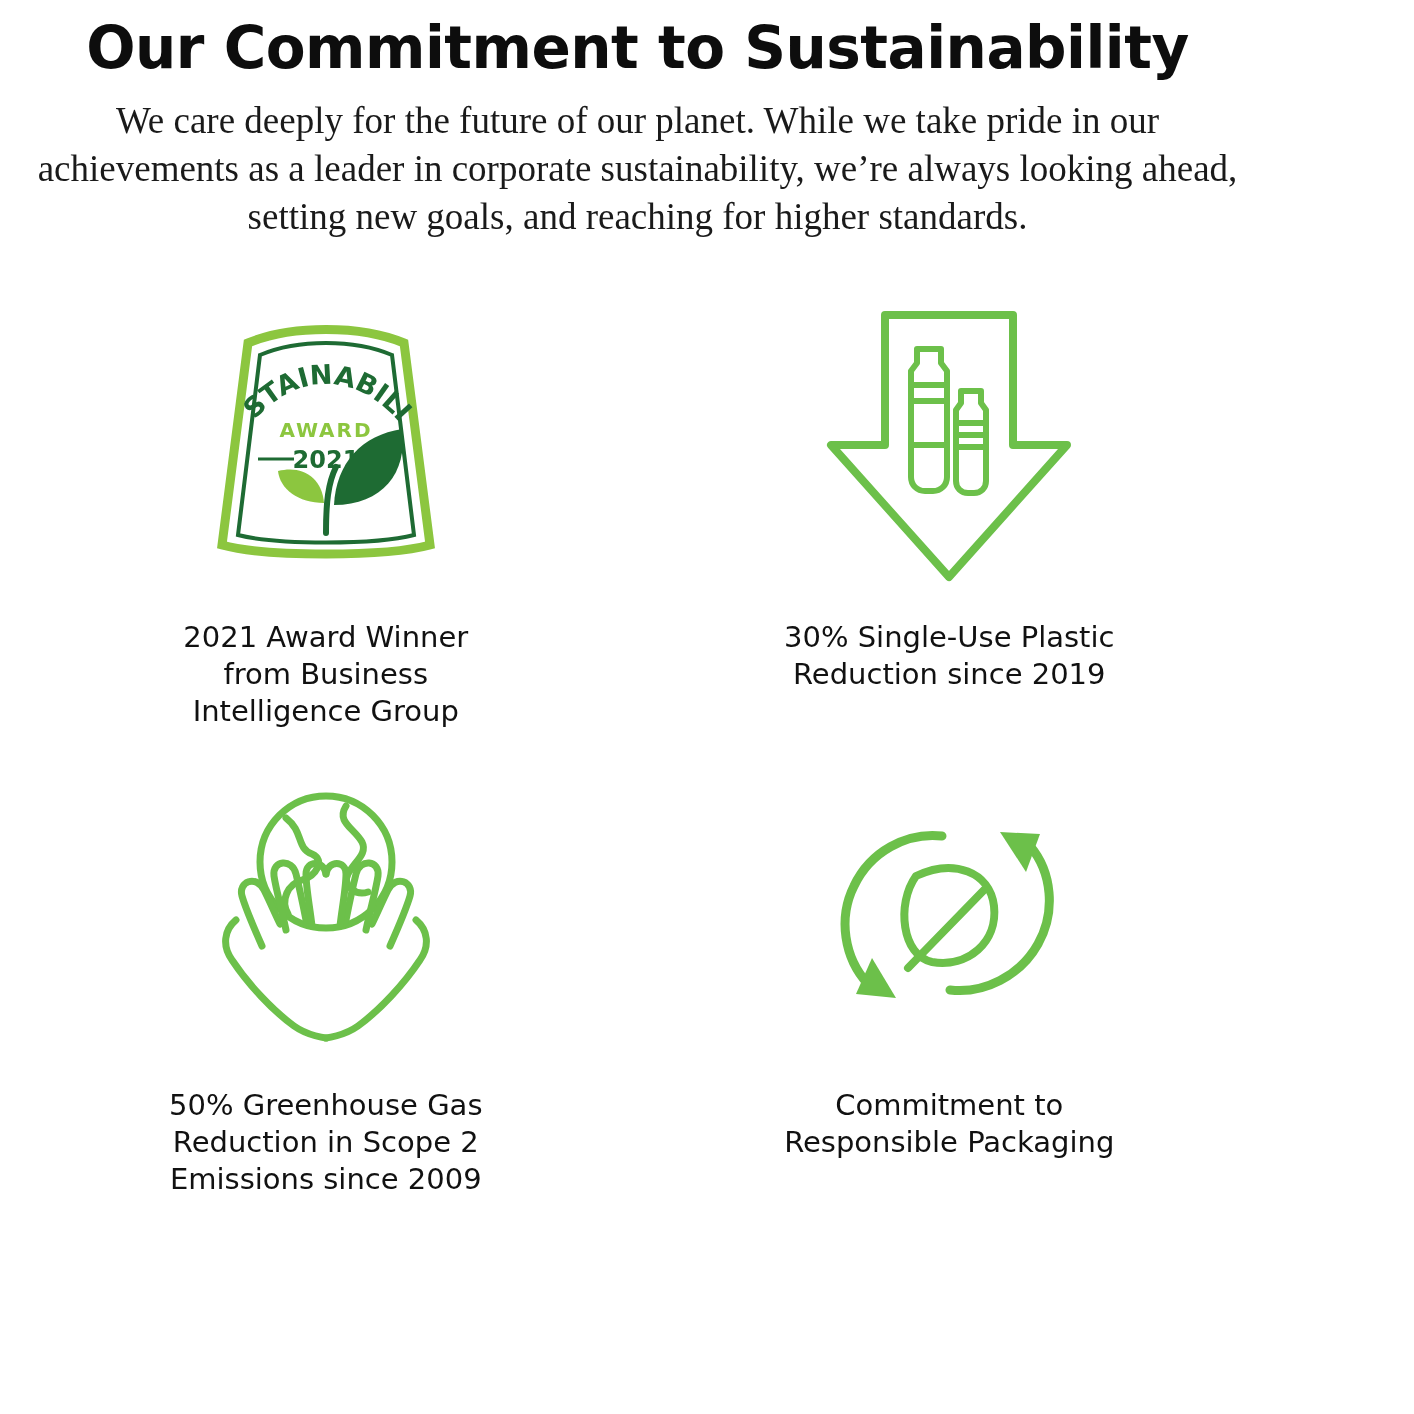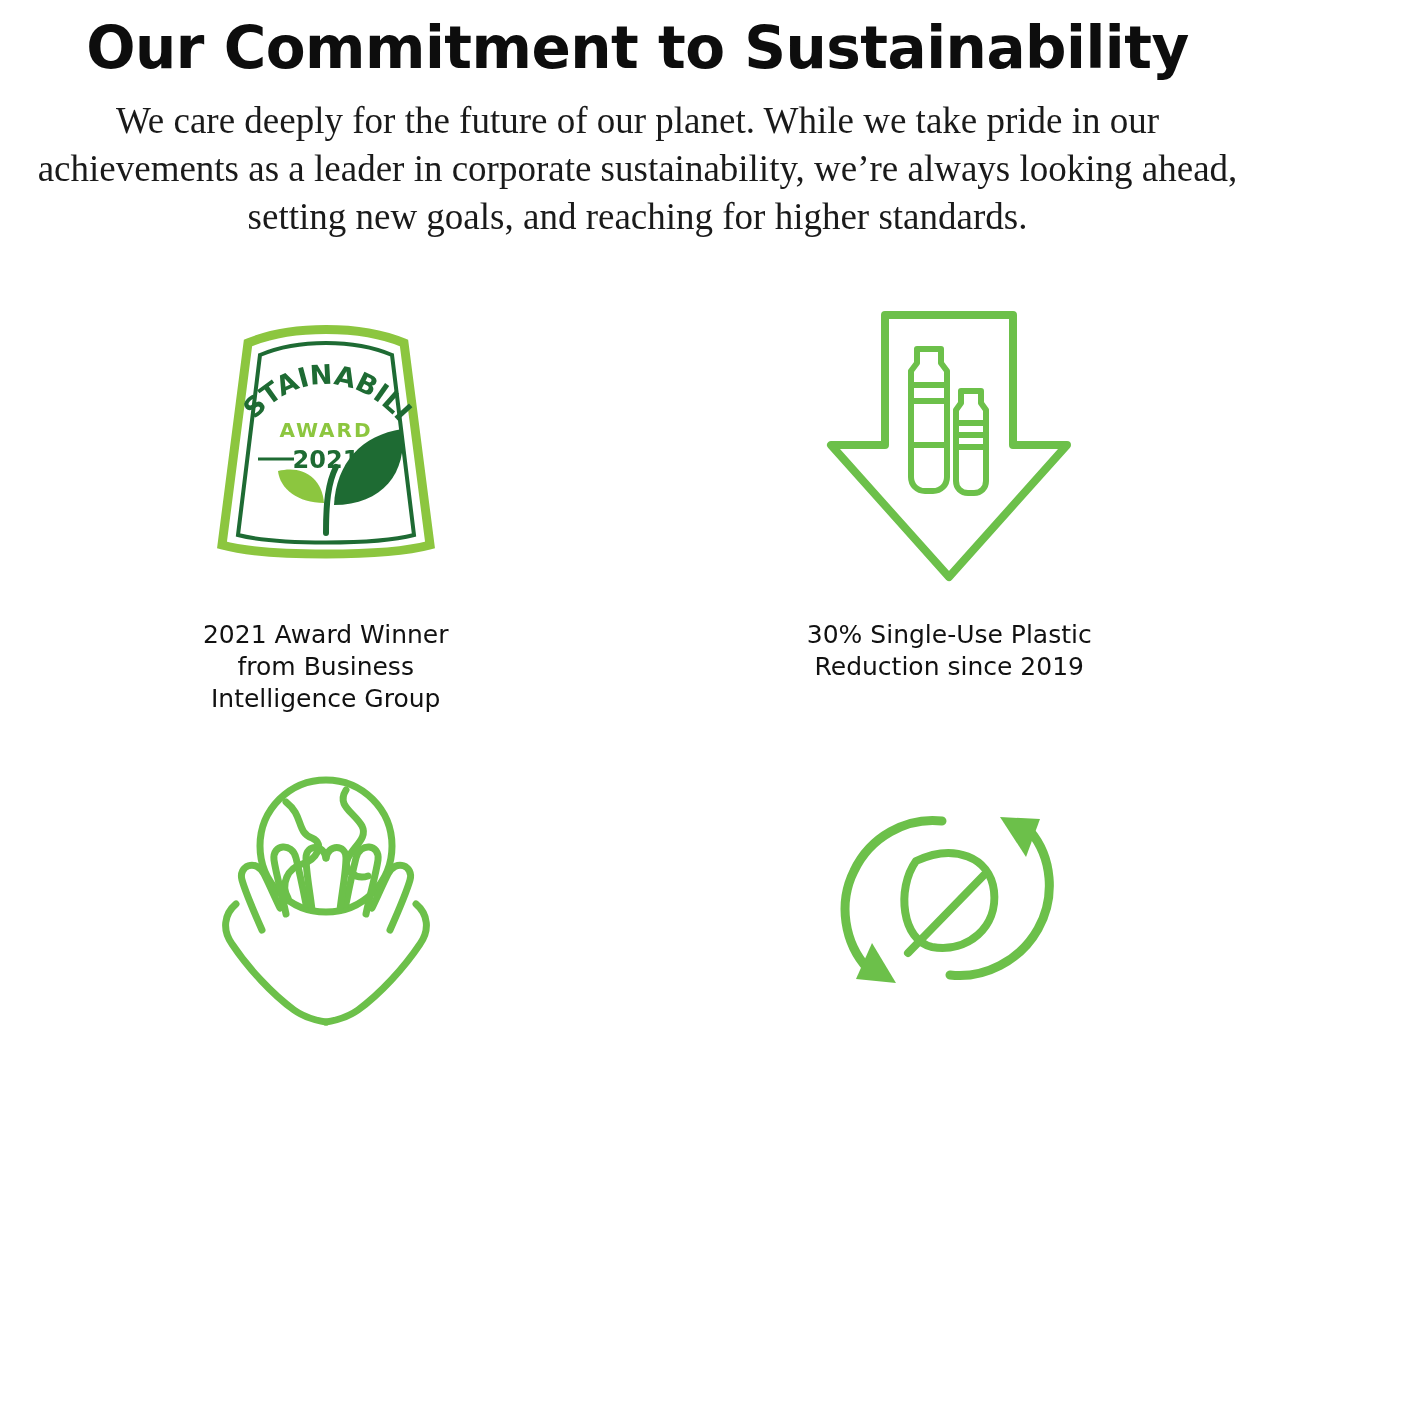--- a/index.html
+++ b/index.html
@@ -53,21 +53,21 @@
   }
   .icon-wrap {
     height: 300px;
     display: flex;
     align-items: center;
     justify-content: center;
   }
   .caption {
     margin-top: 22px;
     text-align: center;
-    font-size: 25px;
+    font-size: 29px;
     line-height: 1.28;
     color: #111111;
     max-width: 560px;
     white-space: pre-line;
   }
   
   .badge-svg { display:block; }
   .arrow-svg { display:block; }
   .hands-svg { display:block; }
   .pkg-svg { display:block; }
@@ -148,34 +148,39 @@
             <path d="M136 156 C134 138, 130 118, 130 104 C130 90, 148 90, 150 104"></path>
             <path d="M60 150 C48 160, 46 176, 56 190 C72 214, 96 240, 118 256 C132 266, 150 268, 150 268"></path>
 
             <path d="M214 176 C222 158, 230 140, 234 126 C238 112, 220 104, 212 120 C206 132, 200 146, 196 154"></path>
             <path d="M190 160 C194 140, 200 120, 202 106 C204 90, 184 88, 180 104 C176 120, 172 140, 170 150"></path>
             <path d="M164 156 C166 138, 170 118, 170 104 C170 90, 152 90, 150 104"></path>
             <path d="M240 150 C252 160, 254 176, 244 190 C228 214, 204 240, 182 256 C168 266, 150 268, 150 268"></path>
           </g>
         </svg>
       </div>
+      <div class="caption">50% Greenhouse Gas
+Reduction in Scope 2
+Emissions since 2009</div>
     </div>
 
     <div class="cell">
       <div class="icon-wrap">
         <svg class="pkg-svg" width="290" height="285" viewBox="0 0 290 285" aria-hidden="true">
           <g fill="none" stroke="#6CC04A" stroke-width="9" stroke-linecap="round">
             <path d="M226 74 C248 100, 252 140, 234 172 C216 204, 180 222, 146 218"></path>
             <path d="M64 212 C40 186, 34 146, 50 114 C66 80, 102 60, 138 64"></path>
           </g>
           <path d="M196 60 L236 62 L222 100 Z" fill="#6CC04A"></path>
           <path d="M92 226 L52 222 L68 186 Z" fill="#6CC04A"></path>
 
           <g fill="none" stroke="#6CC04A" stroke-width="8" stroke-linecap="round" stroke-linejoin="round">
             <path d="M112 104 C150 86, 186 100, 190 134 C194 170, 164 196, 128 190 C98 184, 92 132, 112 104 Z"></path>
             <path d="M104 196 L180 118"></path>
           </g>
         </svg>
       </div>
+      <div class="caption">Commitment to
+Responsible Packaging</div>
     </div>
 
   </div>
 </div>
 
 </body></html>

